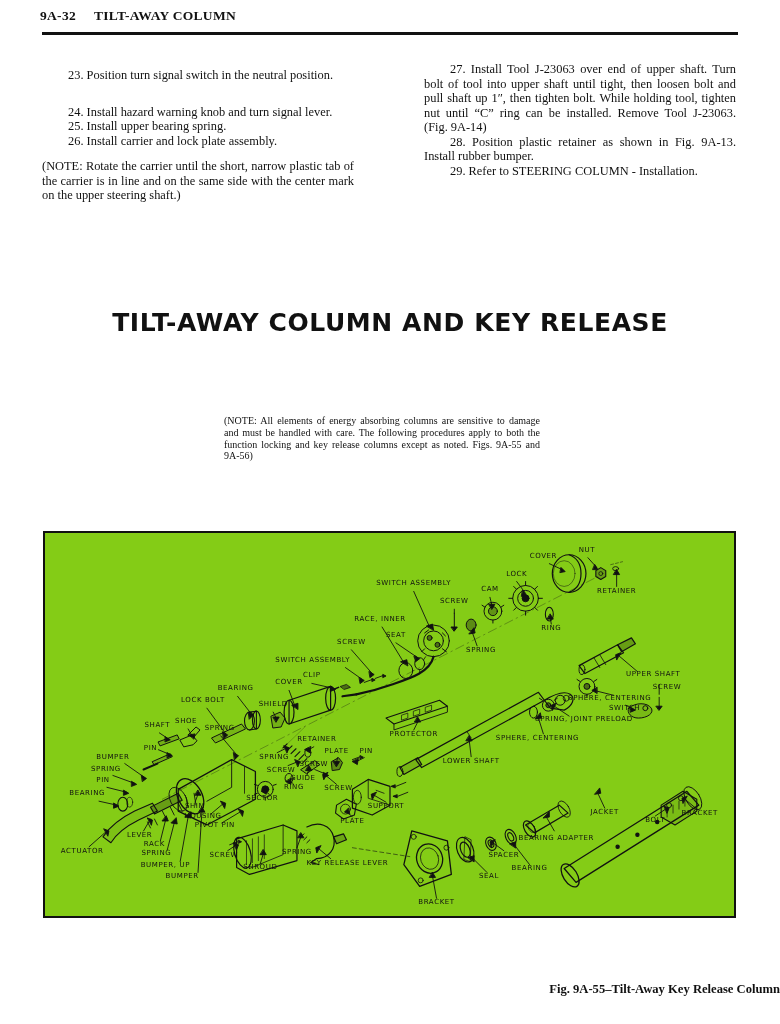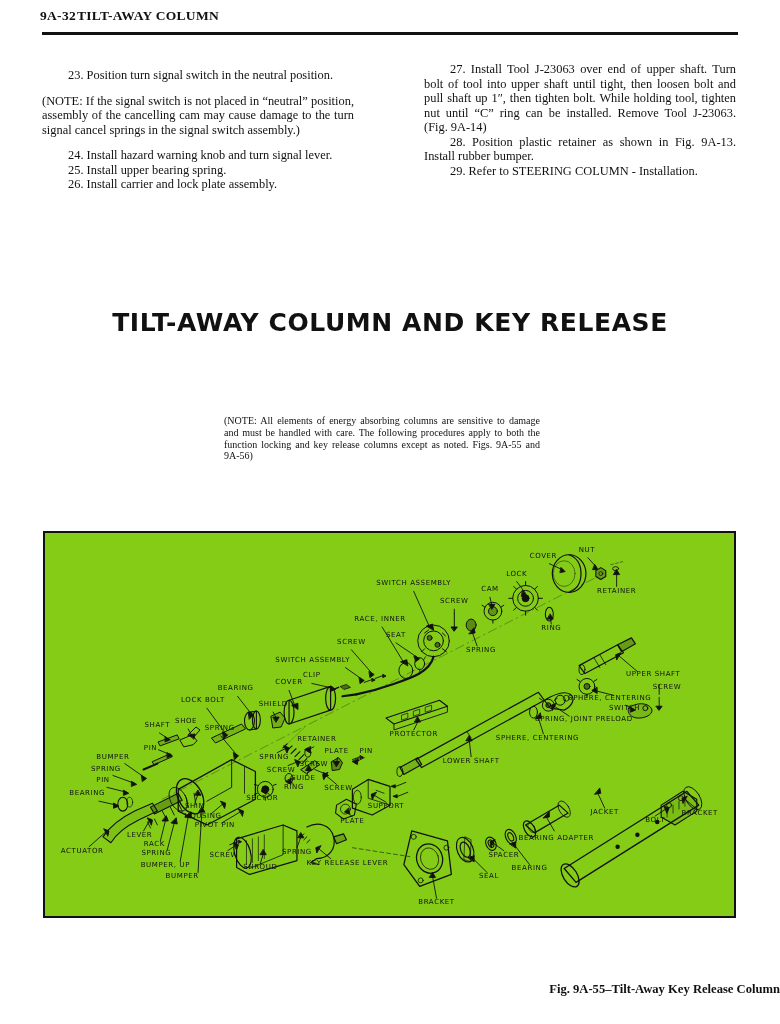--- a/index.html
+++ b/index.html
@@ -24,21 +24,21 @@
   }
   #running-head {
     position: absolute;
     left: 40px;
     top: 8px;
     font-family: "Liberation Serif", serif;
     font-weight: bold;
     font-size: 13.5px;
     letter-spacing: 0.3px;
   }
-  #running-head .folio { margin-right: 1px; }
+  #running-head .folio { margin-right: 18px; }
   #head-rule {
     position: absolute;
     left: 42px;
     top: 32px;
     width: 696px;
     height: 2.5px;
     background: #111111;
   }
 
   
@@ -123,26 +123,26 @@
 <div id="page">
 
   <div id="running-head">
     <span class="folio">9A-32</span><span>TILT-AWAY COLUMN</span>
   </div>
   <div id="head-rule"></div>
 
   <div id="col-left" class="col">
     <p class="para indent">23. Position turn signal switch in the neutral position.</p>
     <div class="gap"></div>
-    <p class="para">(NOTE: If the signal switch is not placed in “neutral” position, assembly of the cancelling cam may cause damage to the turn signal cancel springs in the signal switch assembly.)</p>
     <div class="gap"></div>
     <p class="para indent">24. Install hazard warning knob and turn signal lever.</p>
     <p class="para indent">25. Install upper bearing spring.</p>
     <p class="para indent">26. Install carrier and lock plate assembly.</p>
     <div class="gap"></div>
+    <p class="para">(NOTE: Rotate the carrier until the short, narrow plastic tab of the carrier is in line and on the same side with the center mark on the upper steering shaft.)</p>
   </div>
 
   <div id="col-right" class="col">
     <p class="para indent">27. Install Tool J-23063 over end of upper shaft. Turn bolt of tool into upper shaft until tight, then loosen bolt and pull shaft up 1″, then tighten bolt. While holding tool, tighten nut until “C” ring can be installed. Remove Tool J-23063. (Fig. 9A-14)</p>
     <p class="para indent">28. Position plastic retainer as shown in Fig. 9A-13. Install rubber bumper.</p>
     <p class="para indent">29. Refer to STEERING COLUMN - Installation.</p>
   </div>
 
   <div id="section-heading">TILT-AWAY COLUMN AND KEY RELEASE</div>
 

